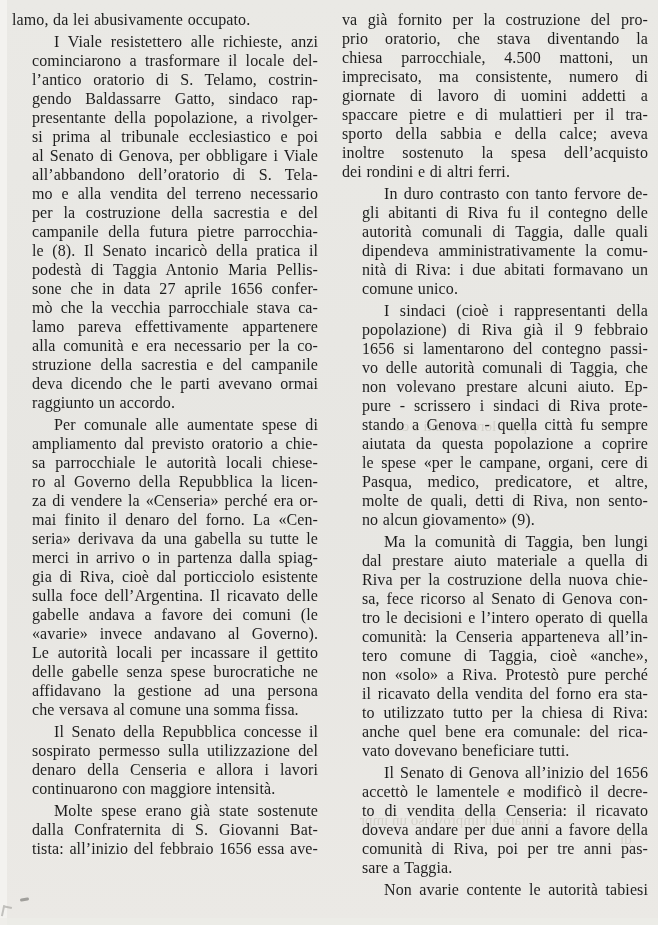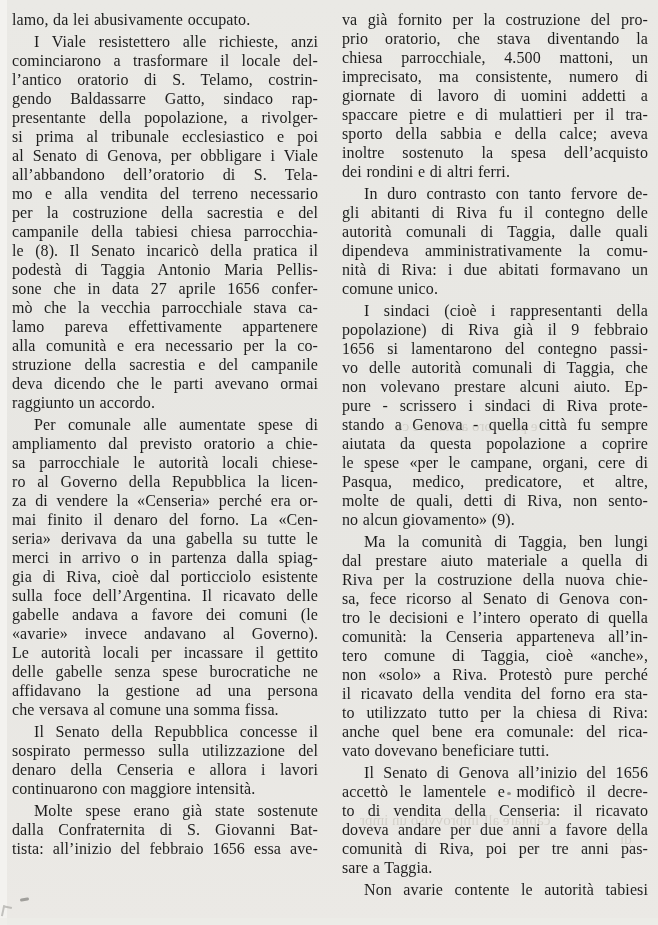--- a/index.html
+++ b/index.html
@@ -42,20 +42,21 @@
   }
   .col {
     width: 306px;
     flex: 0 0 306px;
   }
   .para {
     margin: 0;
   }
   .para + .para {
     margin-top: 3px;
+    margin-left: 20px;
   }
   .para.indent .line:first-child {
     text-indent: 22px;
   }
   .line {
     font-size: 16px;
     line-height: 19px;
     white-space: nowrap;
     text-align: justify;
     text-align-last: justify;
@@ -118,21 +119,21 @@
           <div class="line">I Viale resistettero alle richieste, anzi</div>
           <div class="line">cominciarono a trasformare il locale del-</div>
           <div class="line">l’antico oratorio di S. Telamo, costrin-</div>
           <div class="line">gendo Baldassarre Gatto, sindaco rap-</div>
           <div class="line">presentante della popolazione, a rivolger-</div>
           <div class="line">si prima al tribunale ecclesiastico e poi</div>
           <div class="line">al Senato di Genova, per obbligare i Viale</div>
           <div class="line">all’abbandono dell’oratorio di S. Tela-</div>
           <div class="line">mo e alla vendita del terreno necessario</div>
           <div class="line">per la costruzione della sacrestia e del</div>
-          <div class="line">campanile della tabiesi chiesa parrocchia-</div>
+          <div class="line">campanile della futura pietre parrocchia-</div>
           <div class="line">le (8). Il Senato incaricò della pratica il</div>
           <div class="line">podestà di Taggia Antonio Maria Pellis-</div>
           <div class="line">sone che in data 27 aprile 1656 confer-</div>
           <div class="line">mò che la vecchia parrocchiale stava ca-</div>
           <div class="line">lamo pareva effettivamente appartenere</div>
           <div class="line">alla comunità e era necessario per la co-</div>
           <div class="line">struzione della sacrestia e del campanile</div>
           <div class="line">deva dicendo che le parti avevano ormai</div>
           <div class="line last">raggiunto un accordo.</div>
         </div>

